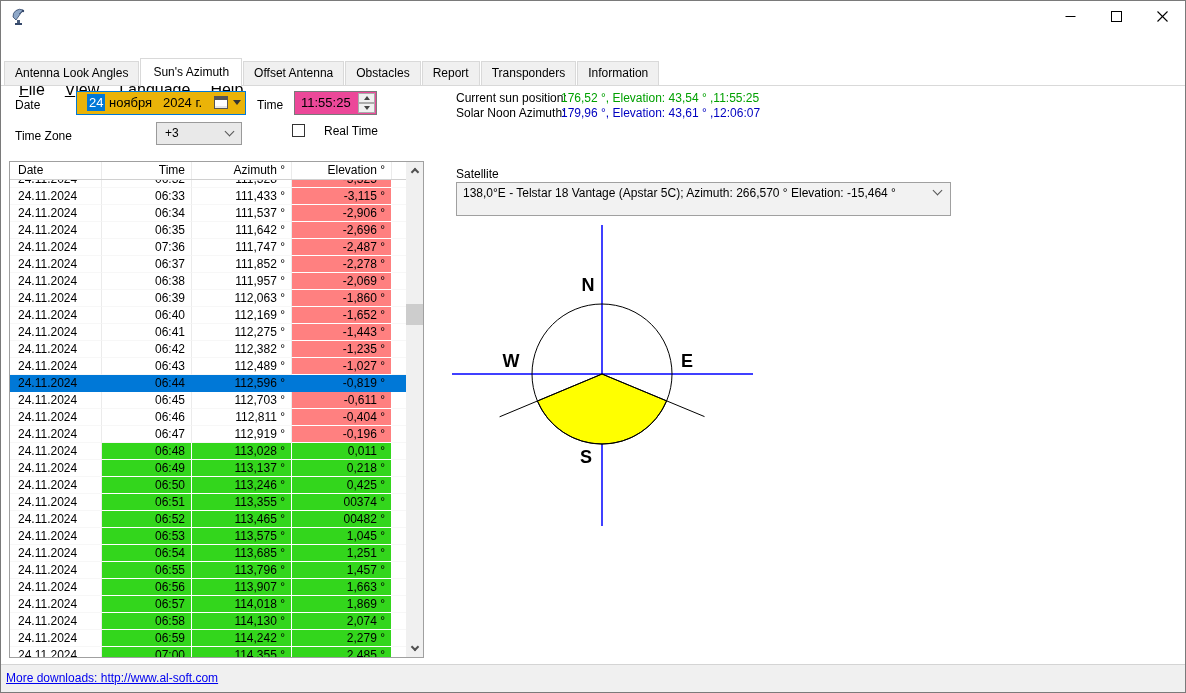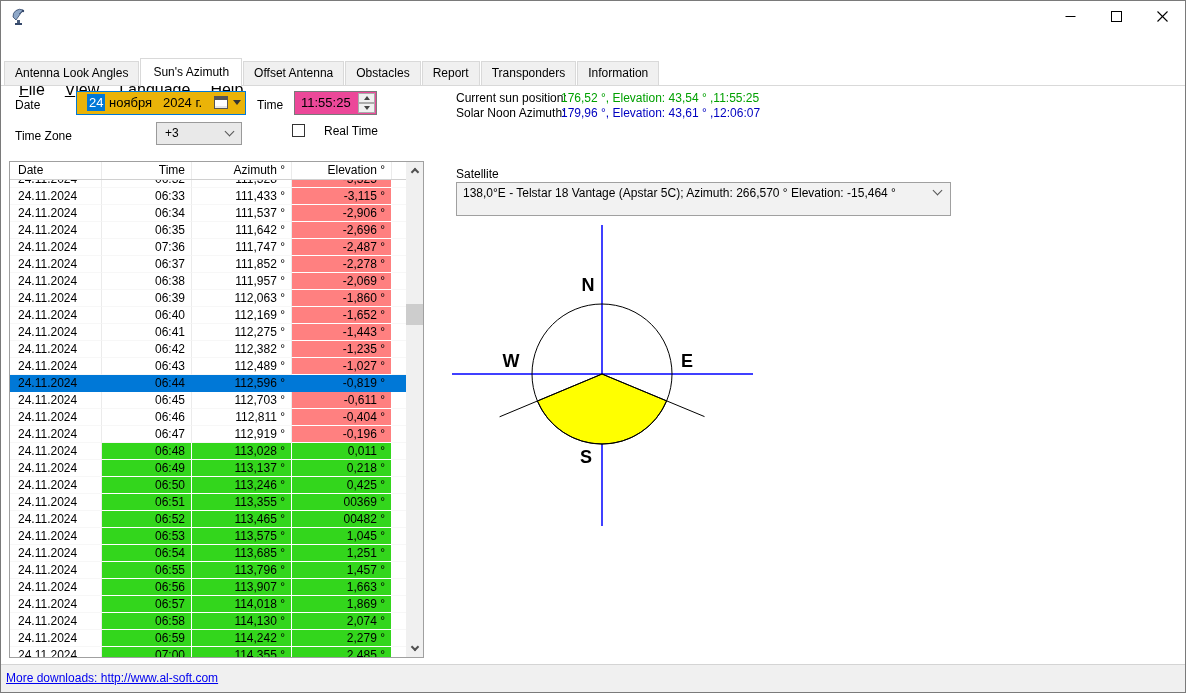--- a/index.html
+++ b/index.html
@@ -321,21 +321,21 @@
             <div class="cell date">24.11.2024</div>
             <div class="cell time pos">06:50</div>
             <div class="cell az pos">113,246 °</div>
             <div class="cell el pos">0,425 °</div>
             <div class="cell fill"></div>
           </div>
           <div class="trow">
             <div class="cell date">24.11.2024</div>
             <div class="cell time pos">06:51</div>
             <div class="cell az pos">113,355 °</div>
-            <div class="cell el pos">00369 °</div>
+            <div class="cell el pos">00374 °</div>
             <div class="cell fill"></div>
           </div>
           <div class="trow">
             <div class="cell date">24.11.2024</div>
             <div class="cell time pos">06:52</div>
             <div class="cell az pos">113,465 °</div>
             <div class="cell el pos">00482 °</div>
             <div class="cell fill"></div>
           </div>
           <div class="trow">

